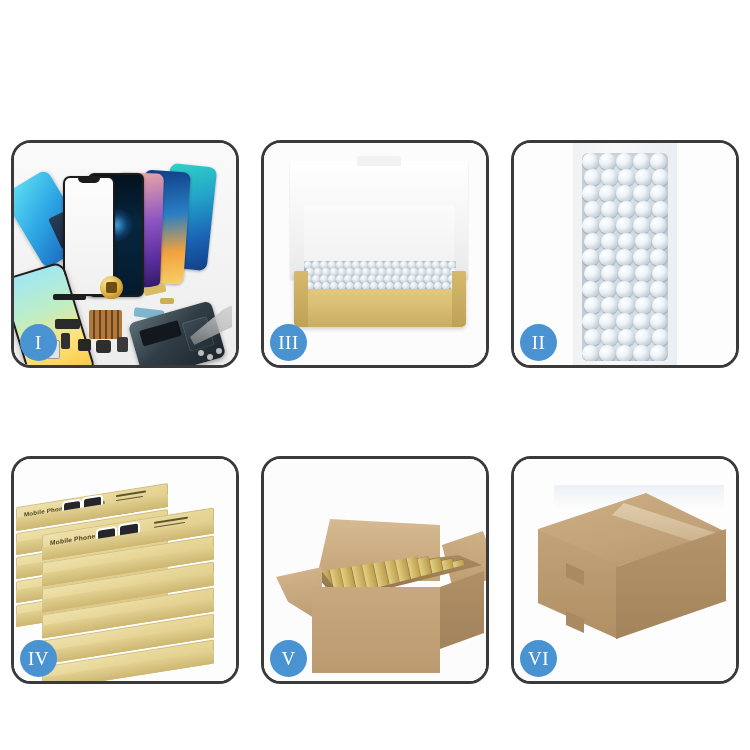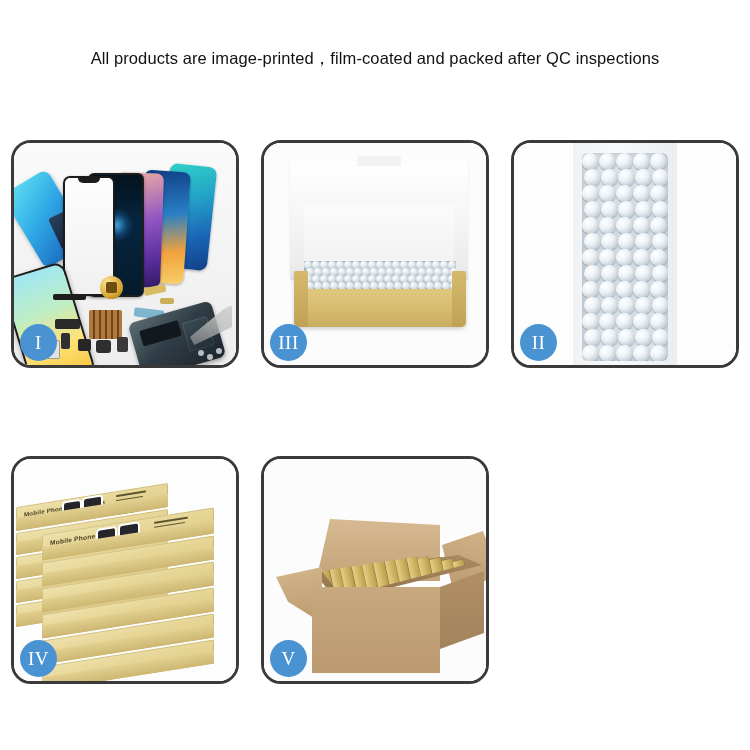--- a/index.html
+++ b/index.html
@@ -259,21 +259,20 @@
           background:#a98a61; clip-path: polygon(0 0, 18px 8px, 18px 22px, 0 14px); }
   .c6-tab2 { position:absolute; left:52px; top:152px; width:18px; height:22px;
           background:#a98a61; clip-path: polygon(0 0, 18px 8px, 18px 22px, 0 14px); }
   .c6-shadow { position:absolute; left:40px; top:26px; width:170px; height:24px;
           background:linear-gradient(180deg, rgba(235,240,245,.9), rgba(250,250,250,0)); }
 </style>
 </head>
 <body>
 
 <div class="header">
-  <p class="subtitle">All products are image-printed，film-coated and packed after QC inspections</p>
 </div>
 
 <div class="grid">
 
   <div class="panel">
     <div class="panel-inner">
       <div class="scene-parts">
         <div class="ph-blue"></div>
         <div class="ph ph-a"></div>
         <div class="ph ph-b"></div>
@@ -573,14 +572,28 @@
             <i style="left: 139.2px; top: 9.2px;"></i>
           </div>
         <div class="flapL5"></div>
         <div class="c5-right"></div>
         <div class="c5-body"></div>
       </div>
     </div>
     <div class="badge">V</div>
   </div>
 
+  <div class="panel">
+    <div class="panel-inner">
+      <div class="scene-sealed">
+        <div class="c6-shadow"></div>
+        <div class="c6-top"></div>
+        <div class="c6-tape"></div>
+        <div class="c6-left"></div>
+        <div class="c6-right"></div>
+        <div class="c6-tab1"></div>
+        <div class="c6-tab2"></div>
+      </div>
+    </div>
+    <div class="badge">VI</div>
+  </div>
 
 </div>
 
 </body></html>

